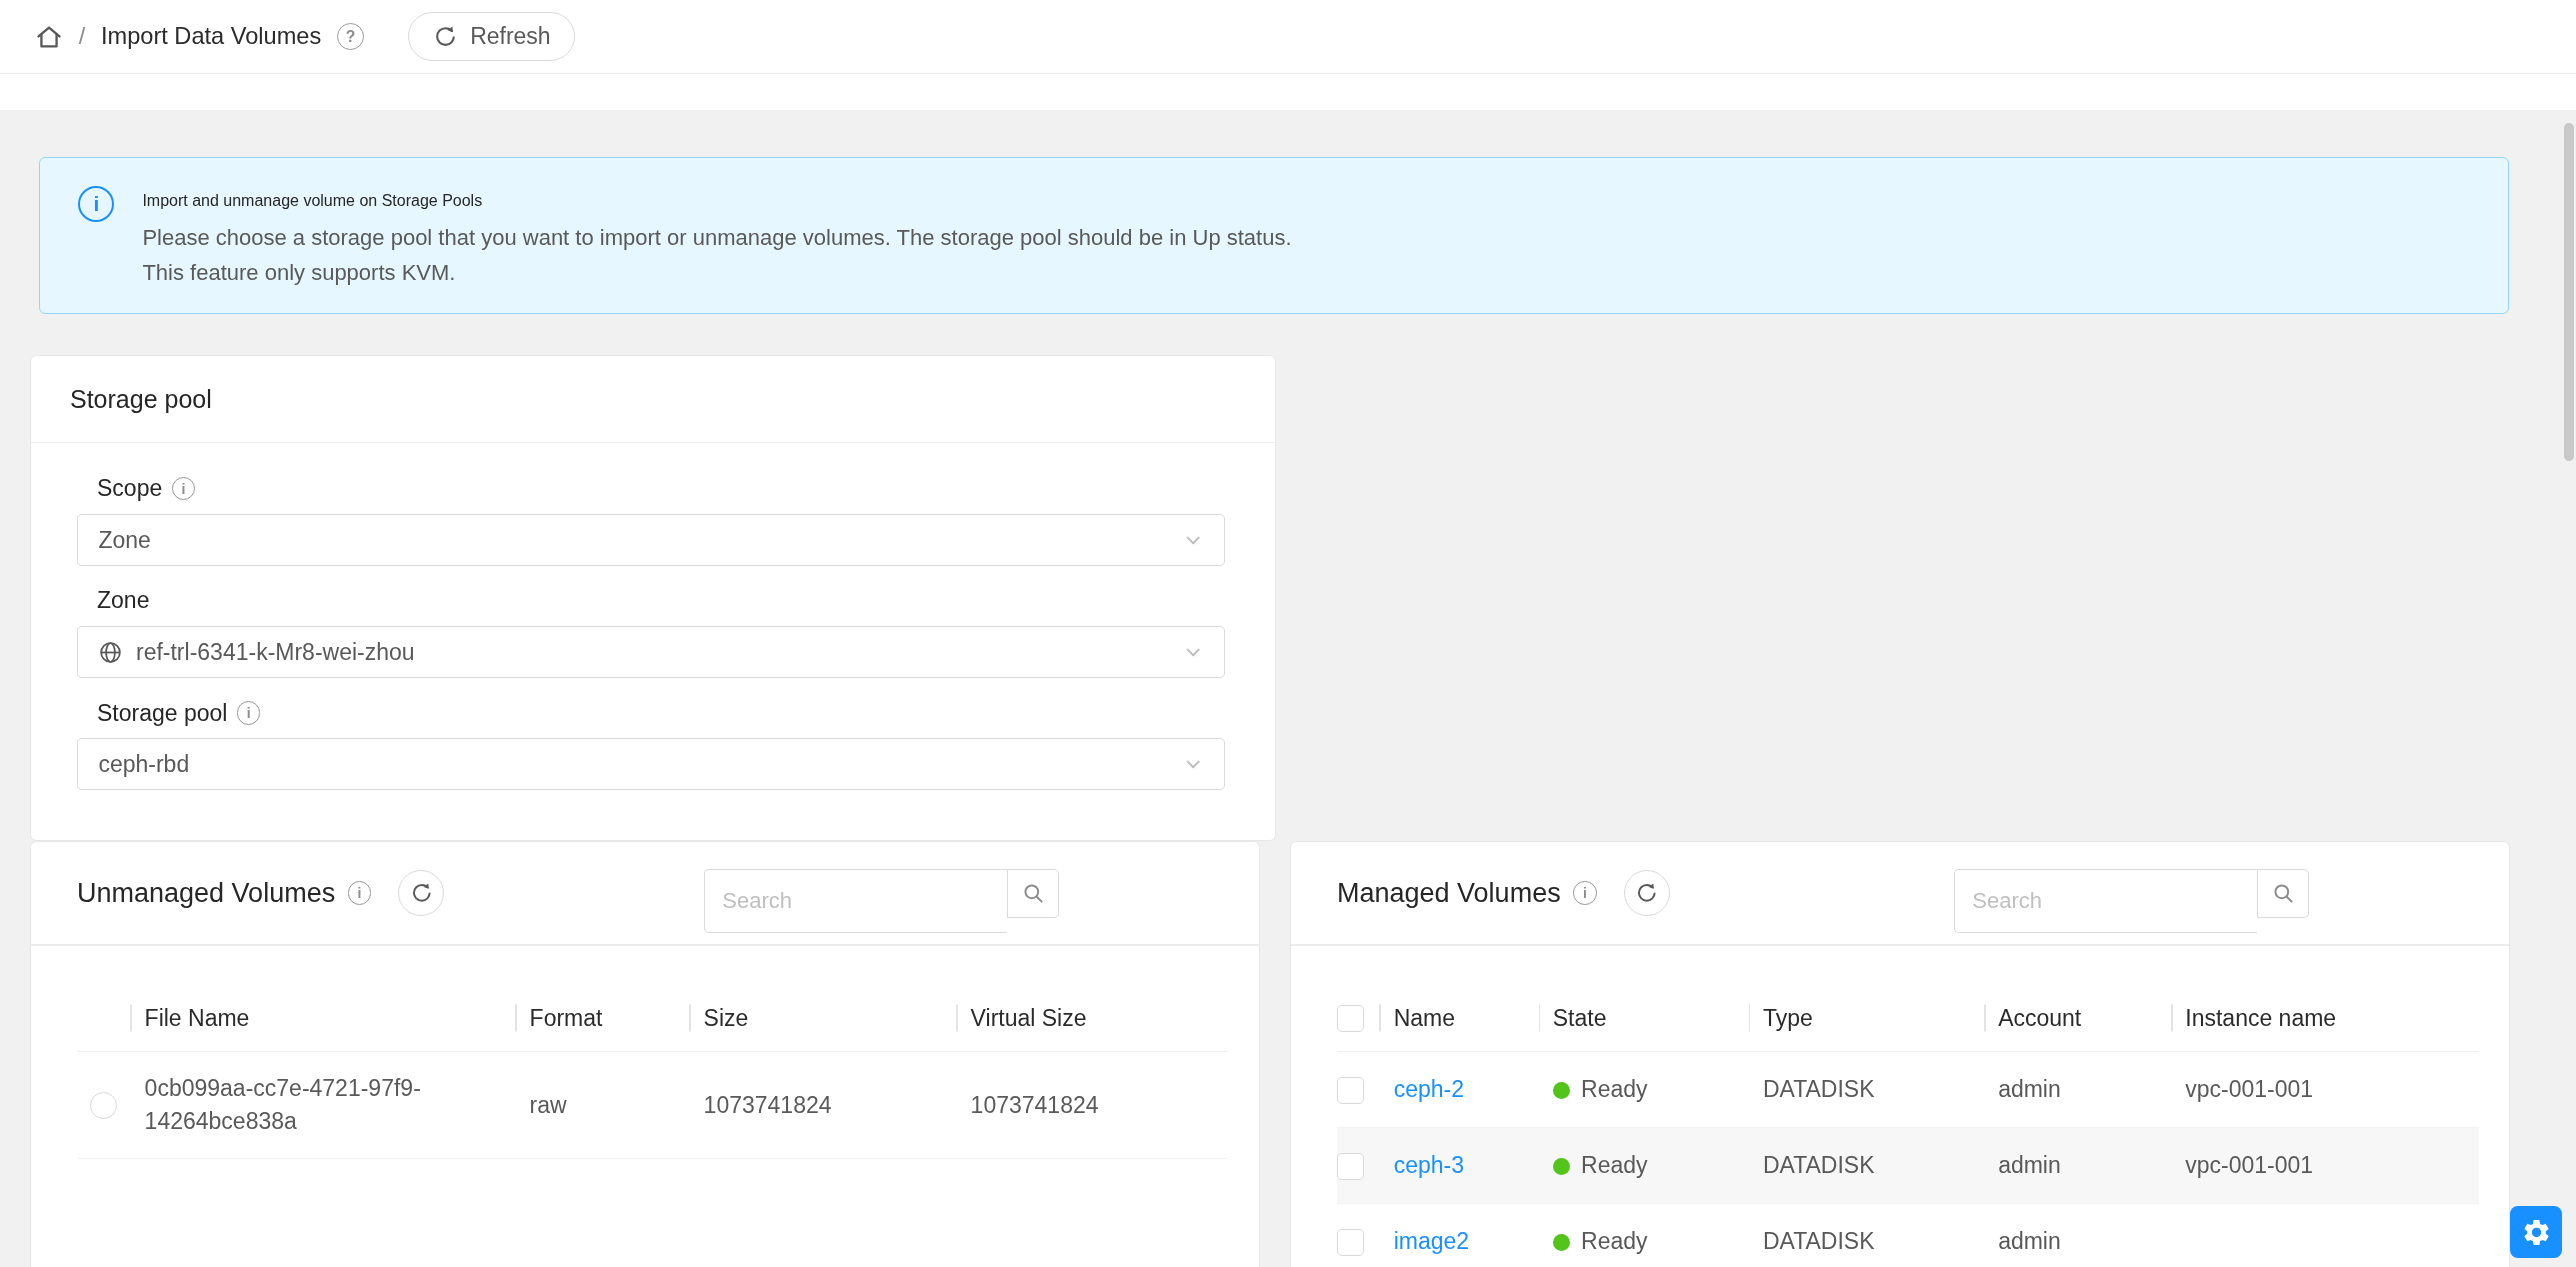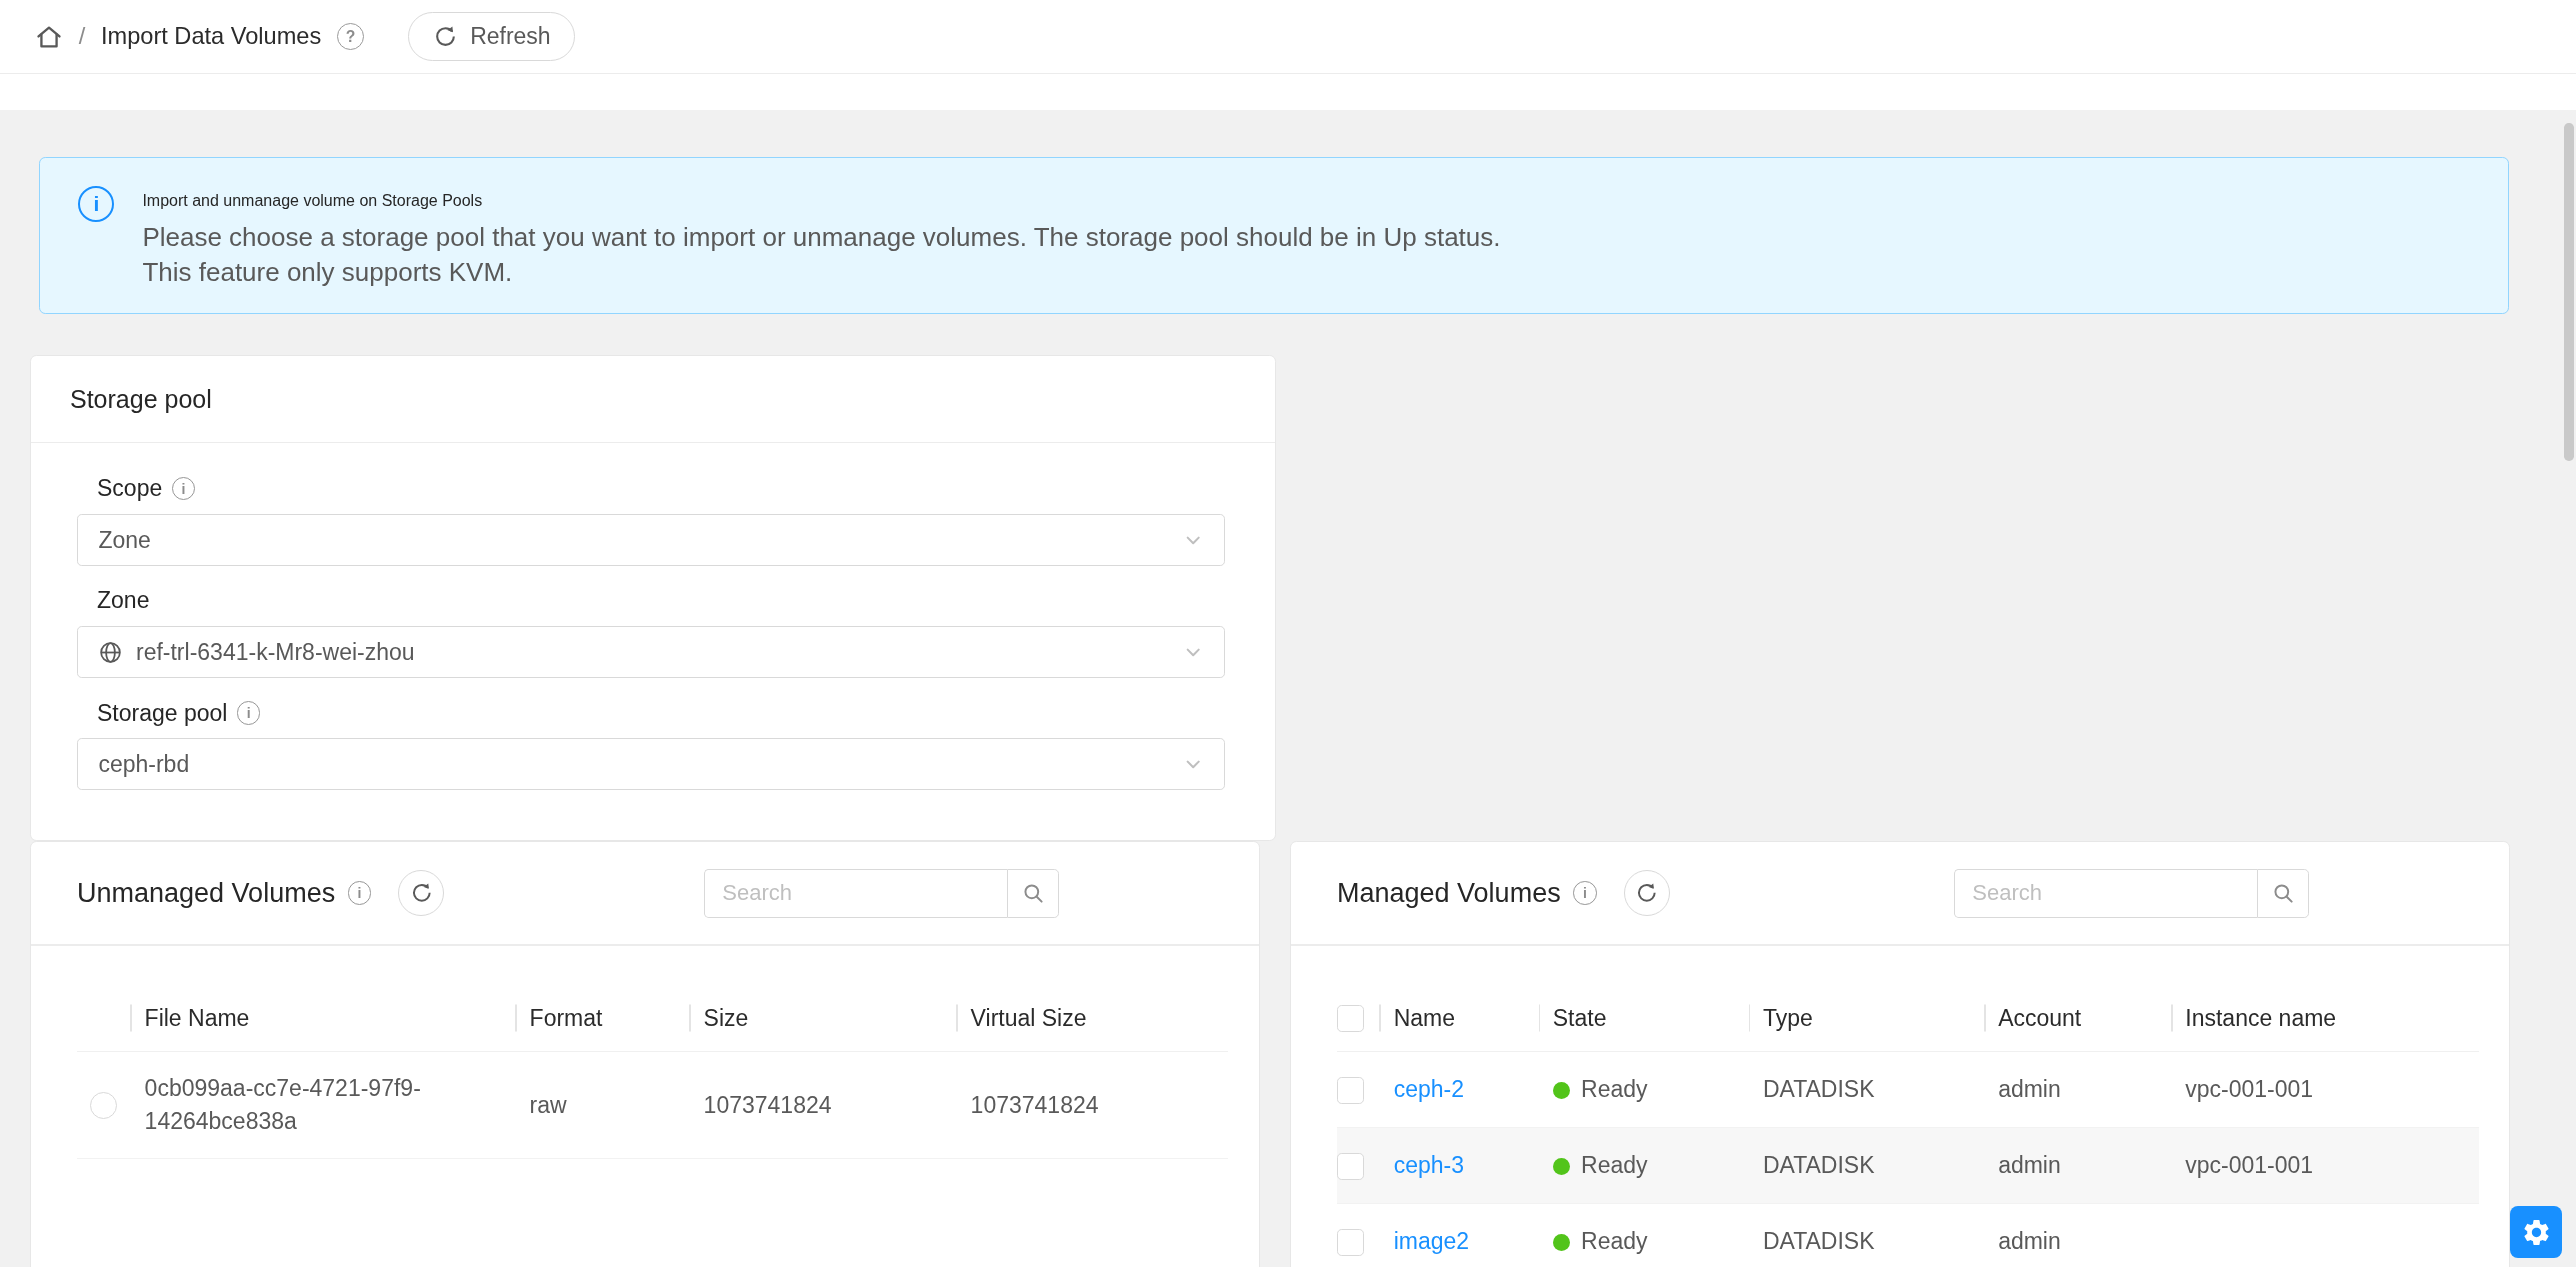--- a/index.html
+++ b/index.html
@@ -35,21 +35,21 @@
   .alert {
     margin-left:9.4px; width:2470px; background:#e6f7ff; border:1.6px solid #91d5ff; border-radius:6.3px;
     padding:23.6px 31px 23.6px 38px; display:flex; gap:28px;
   }
   .alert-icon {
     flex:0 0 36px; width:36px; height:36px; margin-top:4.7px; border-radius:50%;
     border:2.4px solid #1890ff; color:#1890ff; display:flex; align-items:center; justify-content:center;
     font-size:21px; font-weight:bold;
   }
   .alert-title { font-size:16px; color:#262626; line-height:38px; }
-  .alert-desc  { font-size:26px; color:#595959; line-height:35px; }
+  .alert-desc  { font-size:22px; color:#595959; line-height:35px; }
 
   .card { background:#fff; border:1.6px solid #e7e7e7; border-radius:6.3px; }
   .card-head {
     height:87px; display:flex; align-items:center; padding:0 31px 0 39px;
     border-bottom:1.6px solid #ececec; font-size:25px; color:#262626;
   }
 
   
   .storage-card { width:1246px; height:486px; margin-top:41px; }
   .storage-body { padding:28px 50px 0 46px; }
@@ -73,21 +73,21 @@
   .managed-card  { width:1220px; }
   .tbl-head-row { height:102px; display:flex; align-items:center; padding:0 33px 0 46px; }
   .tbl-title { font-size:27px; color:#262626; margin-right:12.6px; }
   .round-btn {
     width:46px; height:46px; border-radius:50%; border:1.6px solid #d9d9d9; background:#fff;
     display:flex; align-items:center; justify-content:center; margin-left:27px; color:#595959; cursor:pointer;
   }
   .round-btn svg { width:23.6px; height:23.6px; }
   .search-group { margin-left:auto; margin-right:167px; display:flex; height:49px; }
   .search-input {
-    width:303px; height:49px; border:1.6px solid #d9d9d9; border-right:none; border-radius:4.7px 0 0 4.7px;
+    width:303px; height:64px; border:1.6px solid #d9d9d9; border-right:none; border-radius:4.7px 0 0 4.7px;
     padding:0 17.3px; font-size:22px; color:#ef4444; outline:none; font-family:"Liberation Sans",sans-serif;
   }
   .search-input::placeholder { color:#bfbfbf; }
   .search-btn {
     width:52px; height:49px; border:1.6px solid #d9d9d9; border-radius:0 4.7px 4.7px 0; background:#fff;
     display:flex; align-items:center; justify-content:center; cursor:pointer;
   }
   .search-btn svg { width:23.6px; height:23.6px; }
   .divider { height:1.6px; background:#ececec; }
 

